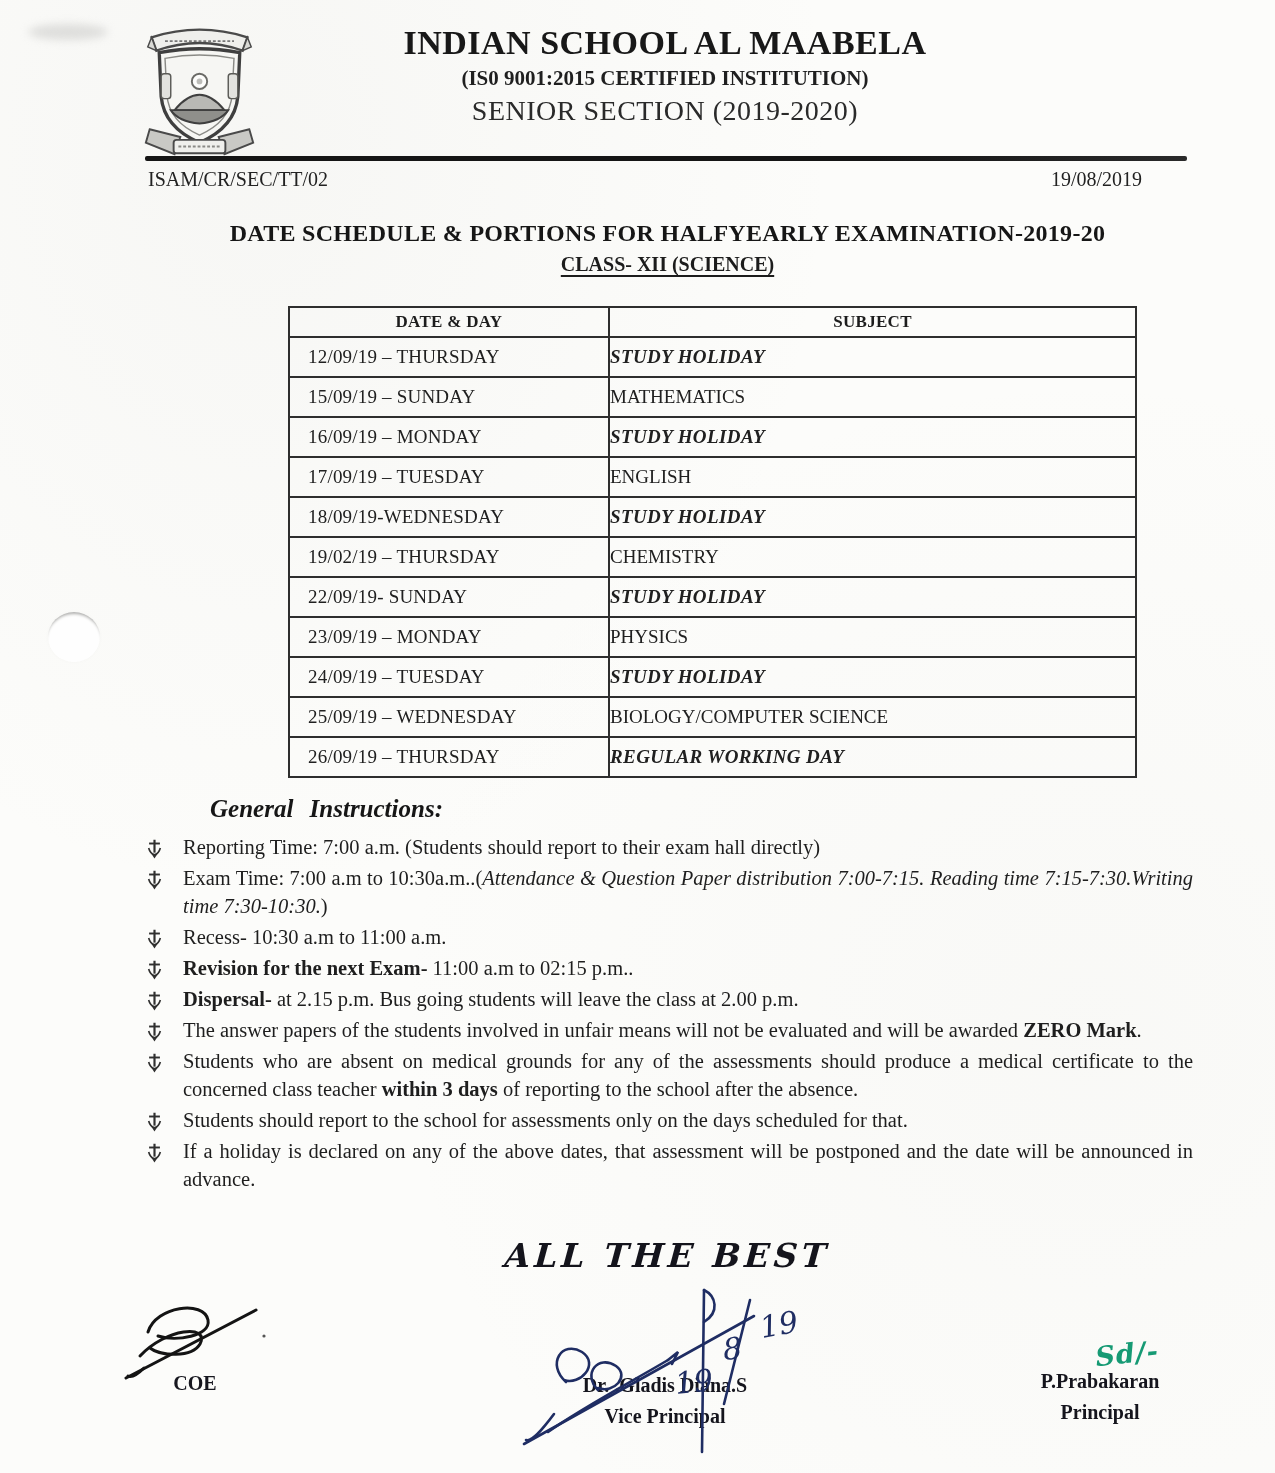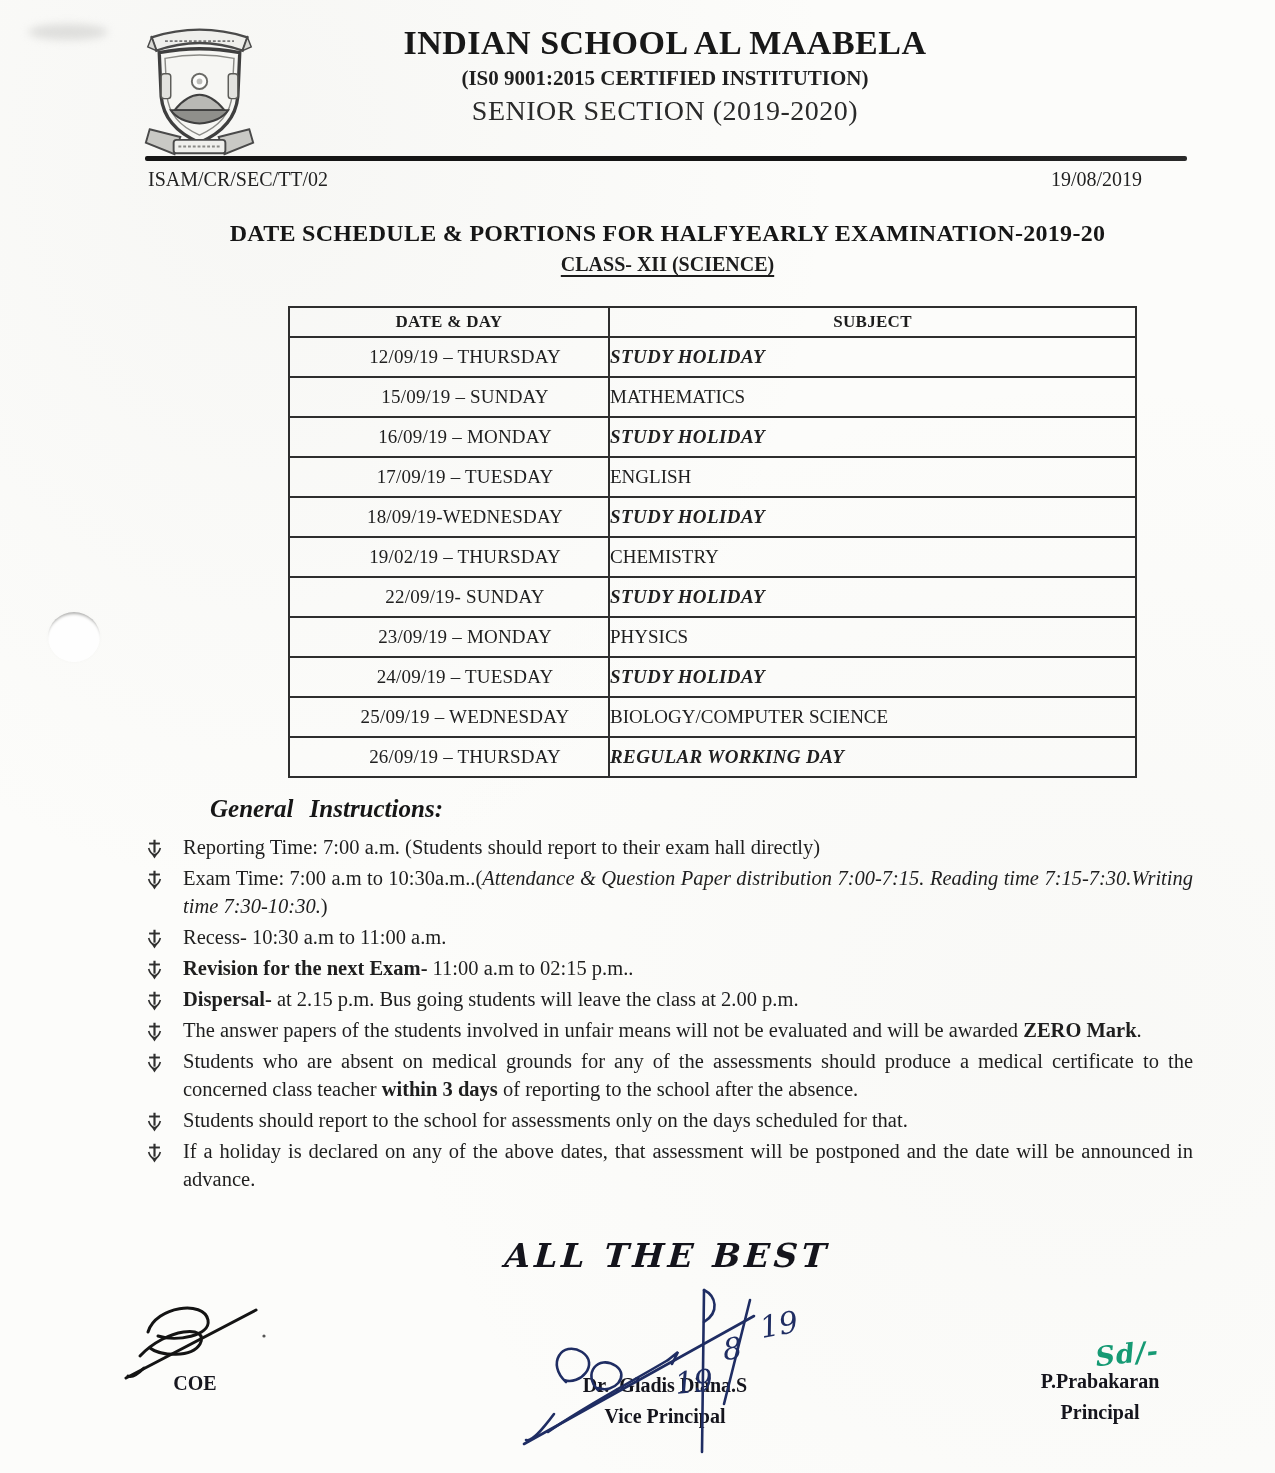--- a/index.html
+++ b/index.html
@@ -48,21 +48,21 @@
     position:absolute; left:288px; top:286px; width:849px;
     border-collapse:collapse; table-layout:fixed;margin-top:20px;
   }
   table.schedule th, table.schedule td { border:2px solid #2e2e2e; }
   table.schedule th {
     height:30px; font-size:17px; font-weight:bold; text-align:center;
     letter-spacing:.3px; color:#1d1d1d;
   }
   table.schedule col.c1 { width:320px; }
   table.schedule td { height:40px; font-size:19px; color:#202020; }
-  td.date-cell { padding-left:32px; letter-spacing:.2px;text-align:center; }
+  td.date-cell { padding-left:18px; letter-spacing:.2px; }
   td.subject-cell { text-align:left; }
   td.subject-cell.em { font-weight:bold; font-style:italic; letter-spacing:.4px; }
   
   .gi-heading {
     position:absolute; left:185px; top:795px;
     font-size:25px; font-weight:bold; font-style:italic; word-spacing:10px; color:#161616;margin-left:25px;
   }
   .inst-list { position:absolute; left:145px; top:833px; width:1048px; }
   .inst-item { position:relative; padding-left:38px; margin-bottom:3px;
     font-size:20.5px; line-height:28px; text-align:justify; color:#1e1e1e; }

